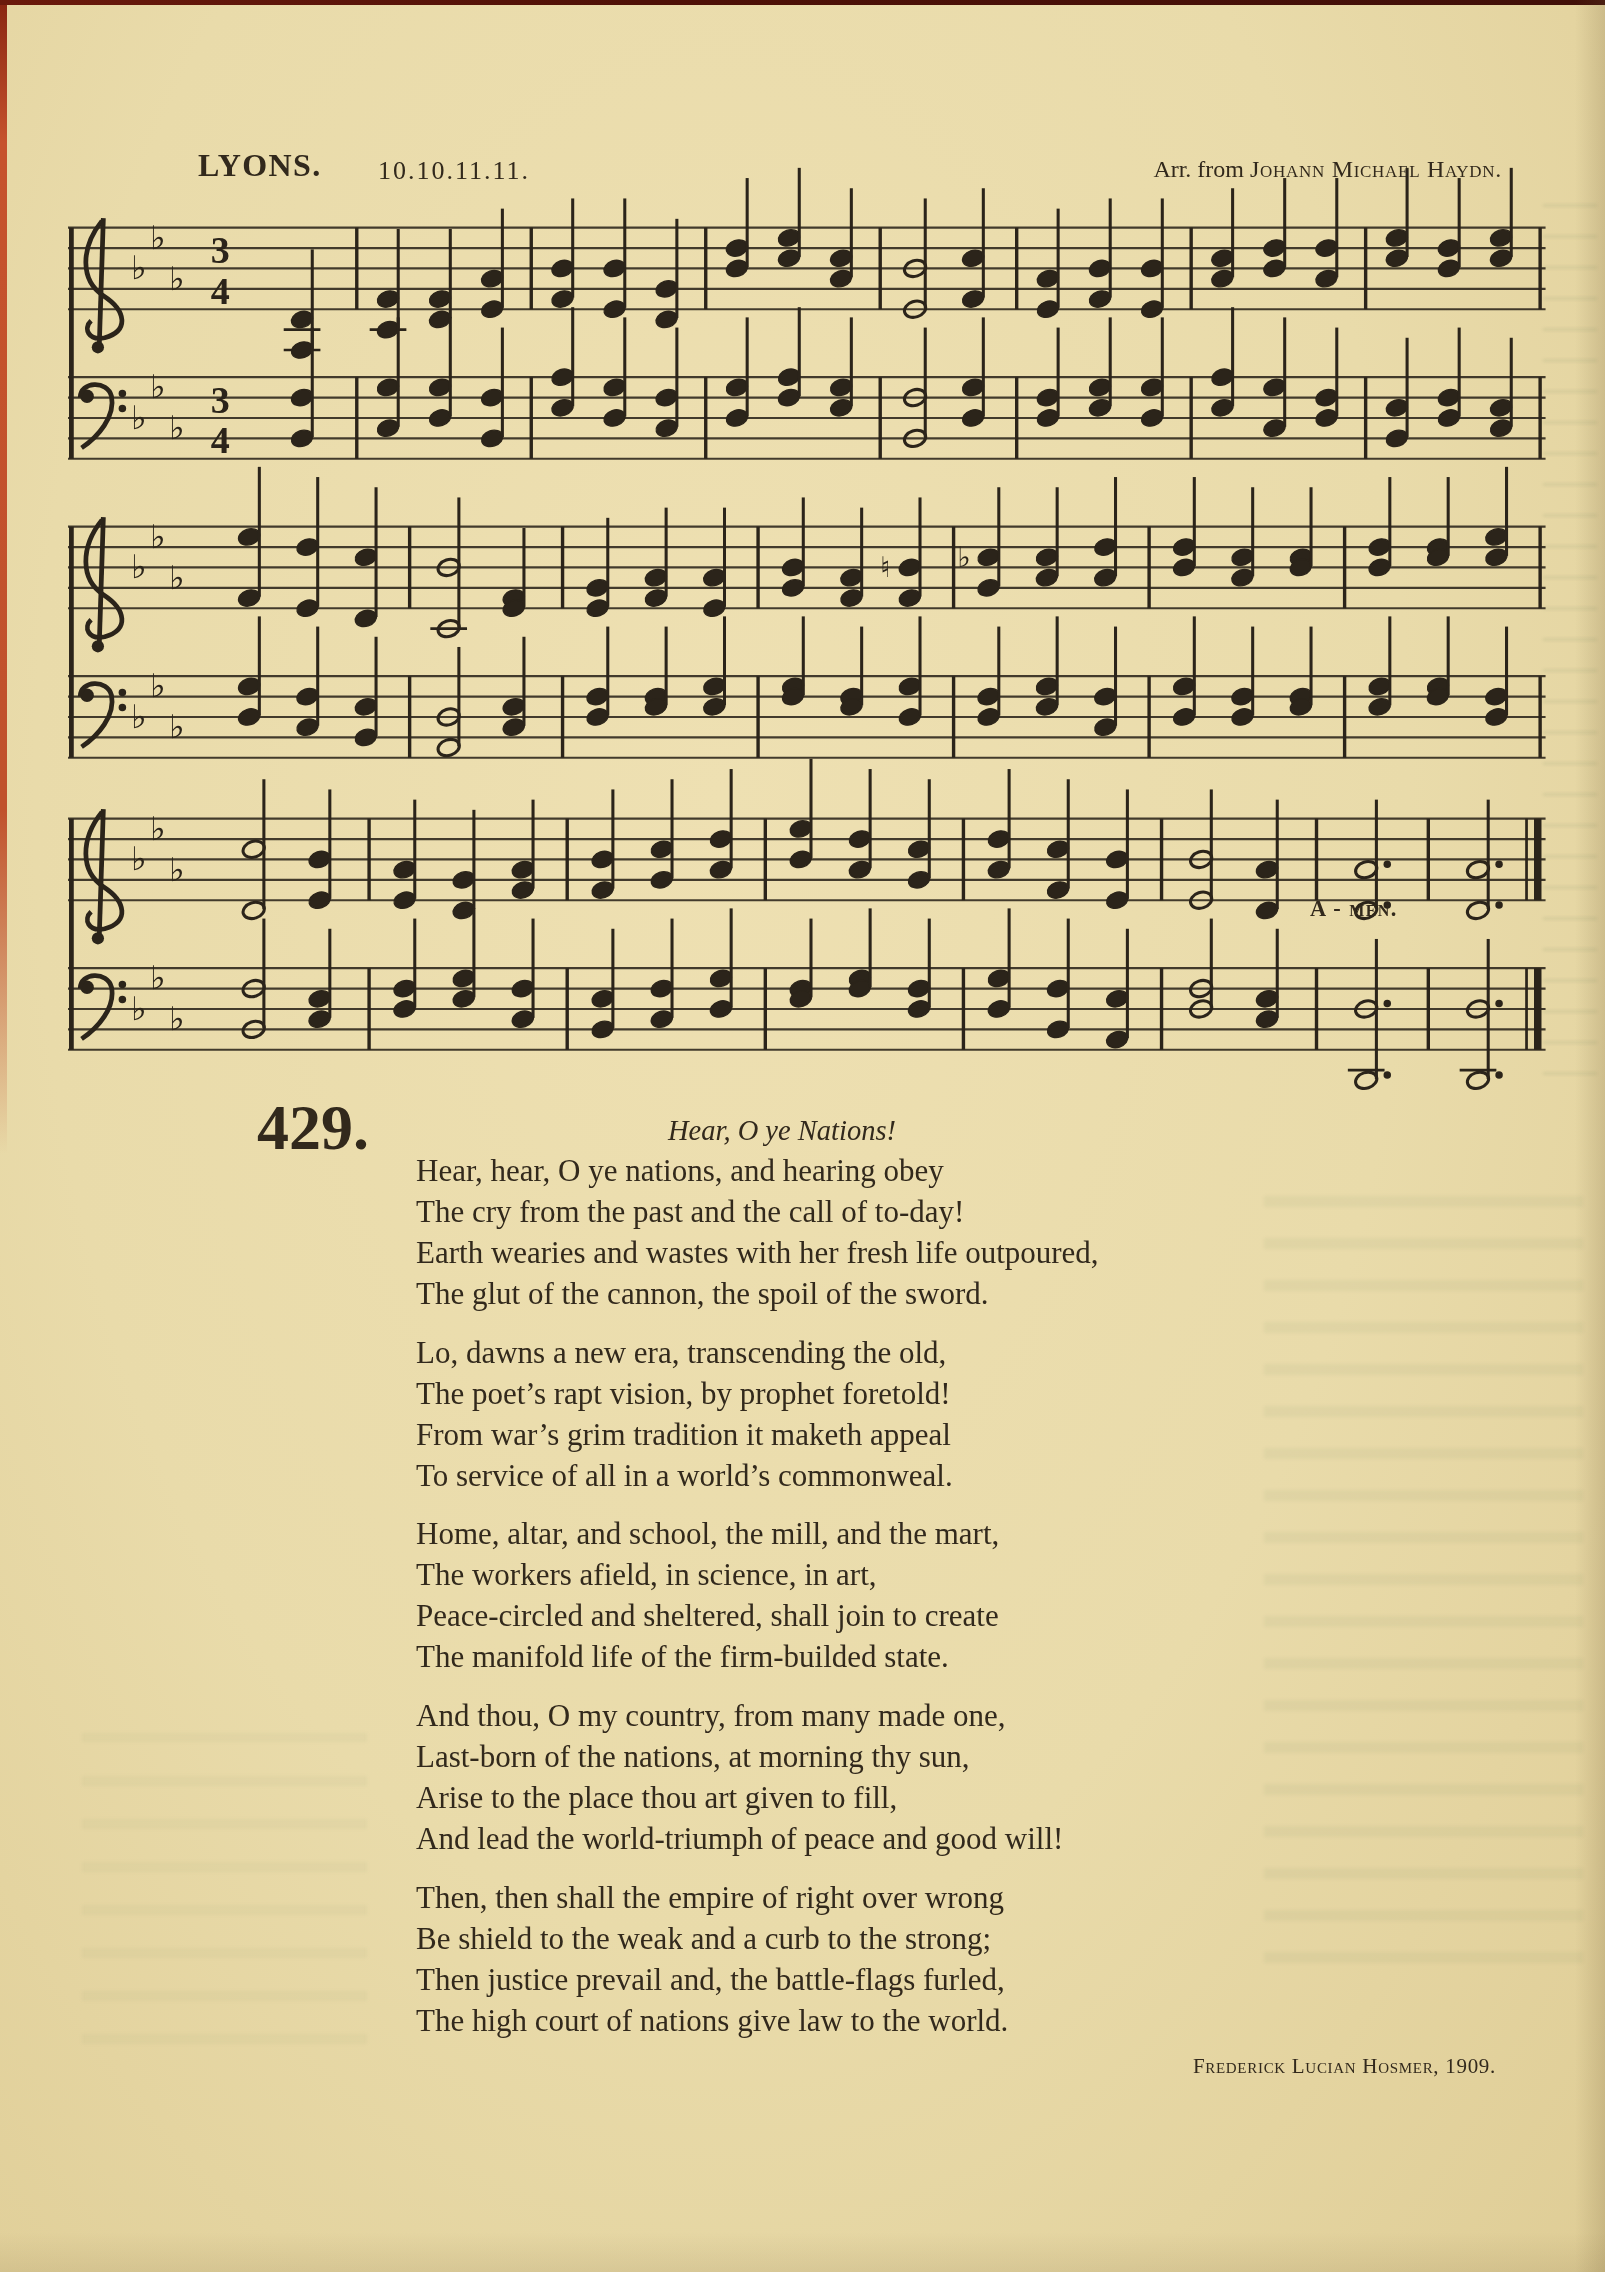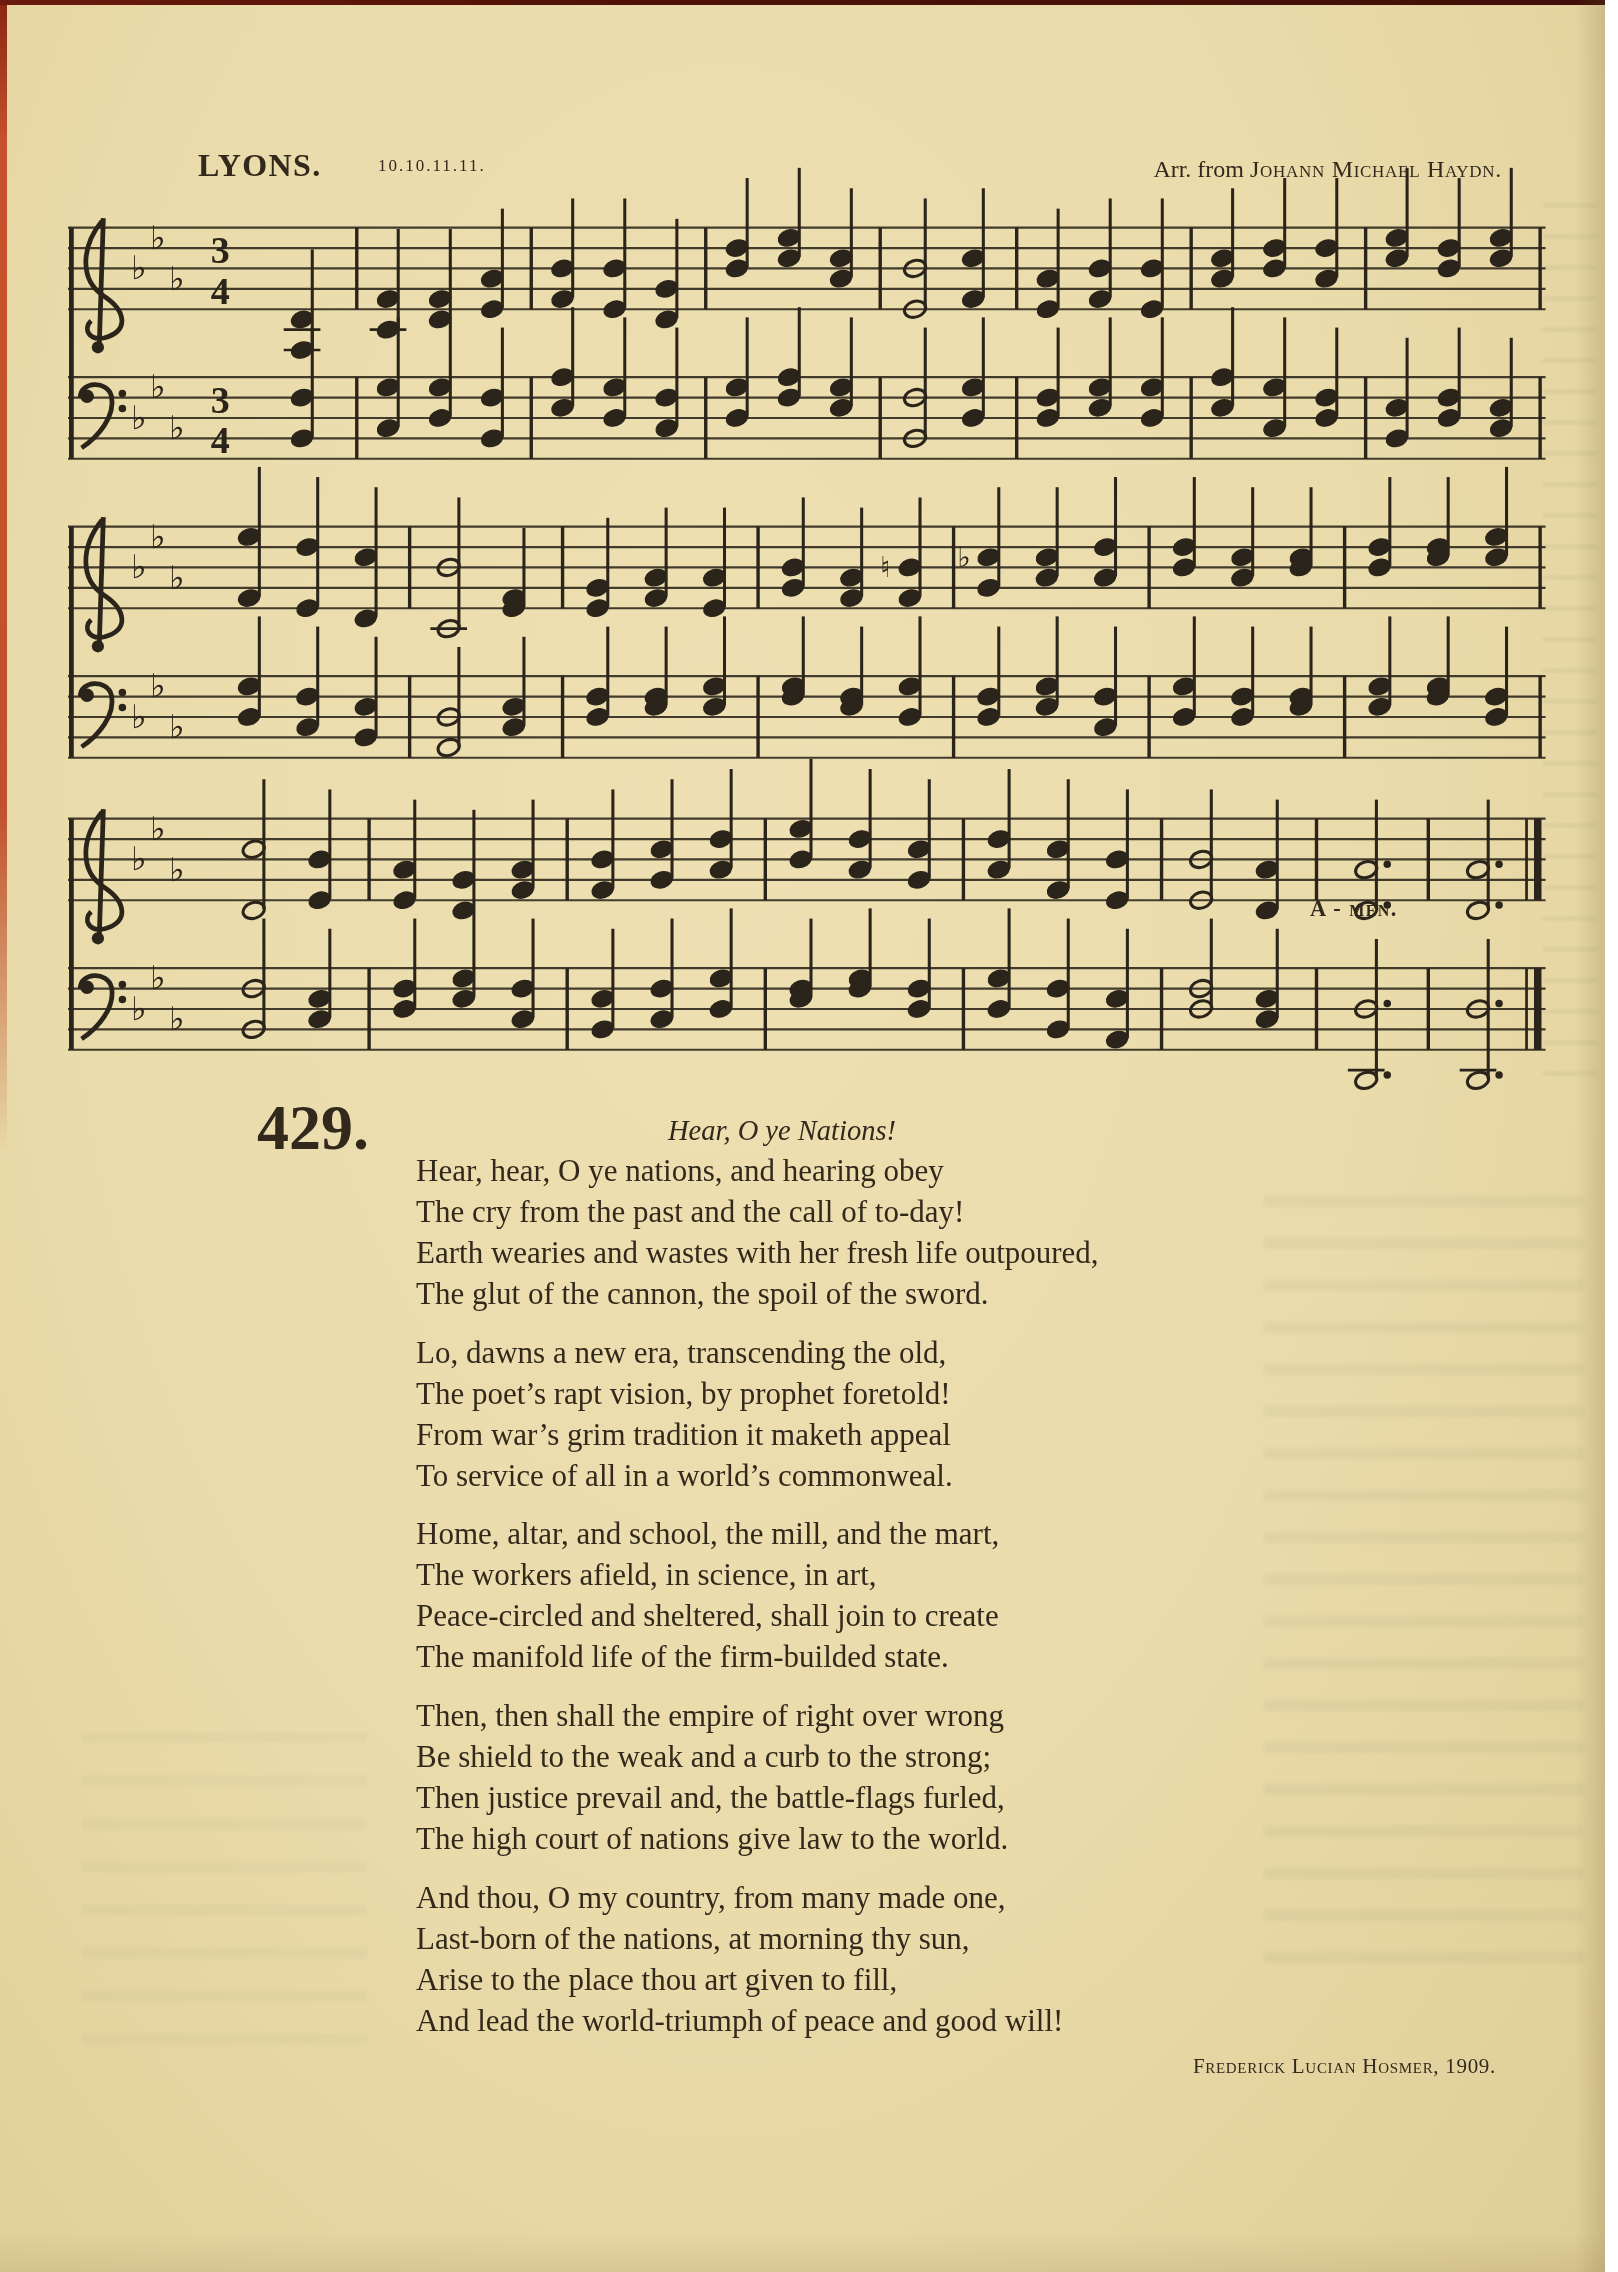--- a/index.html
+++ b/index.html
@@ -20,21 +20,21 @@
   
   .ghost{position:absolute;pointer-events:none;filter:blur(1.4px);}
   .ghost.g1{right:8.2px;top:204px;width:54px;height:883px;
         background:repeating-linear-gradient(180deg,rgba(104,128,88,.12) 0 3.4px,transparent 3.4px 31px);}
   .ghost.g2{left:1264px;top:1196px;width:319px;height:782px;
         background:repeating-linear-gradient(180deg,rgba(104,128,88,.07) 0 11px,transparent 11px 42px);}
   .ghost.g3{left:82px;top:1733px;width:285px;height:340px;
         background:repeating-linear-gradient(180deg,rgba(104,128,88,.05) 0 9.5px,transparent 9.5px 43px);}
 
   .hdr-tune{position:absolute;left:198px;top:147px;font-size:32px;font-weight:bold;letter-spacing:1.4px;}
-  .hdr-meter{position:absolute;left:378px;top:156px;font-size:17px;font-variant:small-caps;letter-spacing:2px;}
+  .hdr-meter{position:absolute;left:378px;top:156px;font-size:26px;font-variant:small-caps;letter-spacing:2px;}
   .hdr-arr{position:absolute;right:103px;top:156px;font-size:24px;}
   .sc{font-variant:small-caps;}
   .hdr-arr .sc{letter-spacing:0.7px;}
 
   .system{position:absolute;left:68px;width:1483px;height:408px;}
   #sys0{top:146px;} #sys1{top:445px;} #sys2{top:737px;}
 
   .amen{position:absolute;left:1310px;top:896px;font-size:22.4px;letter-spacing:1.4px;font-weight:bold;}
 
   .hymn-no{position:absolute;left:257px;top:1091px;font-size:64px;font-weight:bold;}
@@ -603,28 +603,28 @@
         <div class="line">From war’s grim tradition it maketh appeal</div>
         <div class="line">To service of all in a world’s commonweal.</div>
       </div>
       <div class="stanza">
         <div class="line">Home, altar, and school, the mill, and the mart,</div>
         <div class="line">The workers afield, in science, in art,</div>
         <div class="line">Peace-circled and sheltered, shall join to create</div>
         <div class="line">The manifold life of the firm-builded state.</div>
       </div>
       <div class="stanza">
+        <div class="line">And thou, O my country, from many made one,</div>
+        <div class="line">Last-born of the nations, at morning thy sun,</div>
+        <div class="line">Arise to the place thou art given to fill,</div>
+        <div class="line">And lead the world-triumph of peace and good will!</div>
+      </div>
+      <div class="stanza">
         <div class="line">Then, then shall the empire of right over wrong</div>
         <div class="line">Be shield to the weak and a curb to the strong;</div>
         <div class="line">Then justice prevail and, the battle-flags furled,</div>
         <div class="line">The high court of nations give law to the world.</div>
       </div>
-      <div class="stanza">
-        <div class="line">And thou, O my country, from many made one,</div>
-        <div class="line">Last-born of the nations, at morning thy sun,</div>
-        <div class="line">Arise to the place thou art given to fill,</div>
-        <div class="line">And lead the world-triumph of peace and good will!</div>
-      </div>
     </div>
 
   <div class="attrib sc">Frederick Lucian Hosmer, 1909.</div>
 </div>
 
 
 </body></html>

